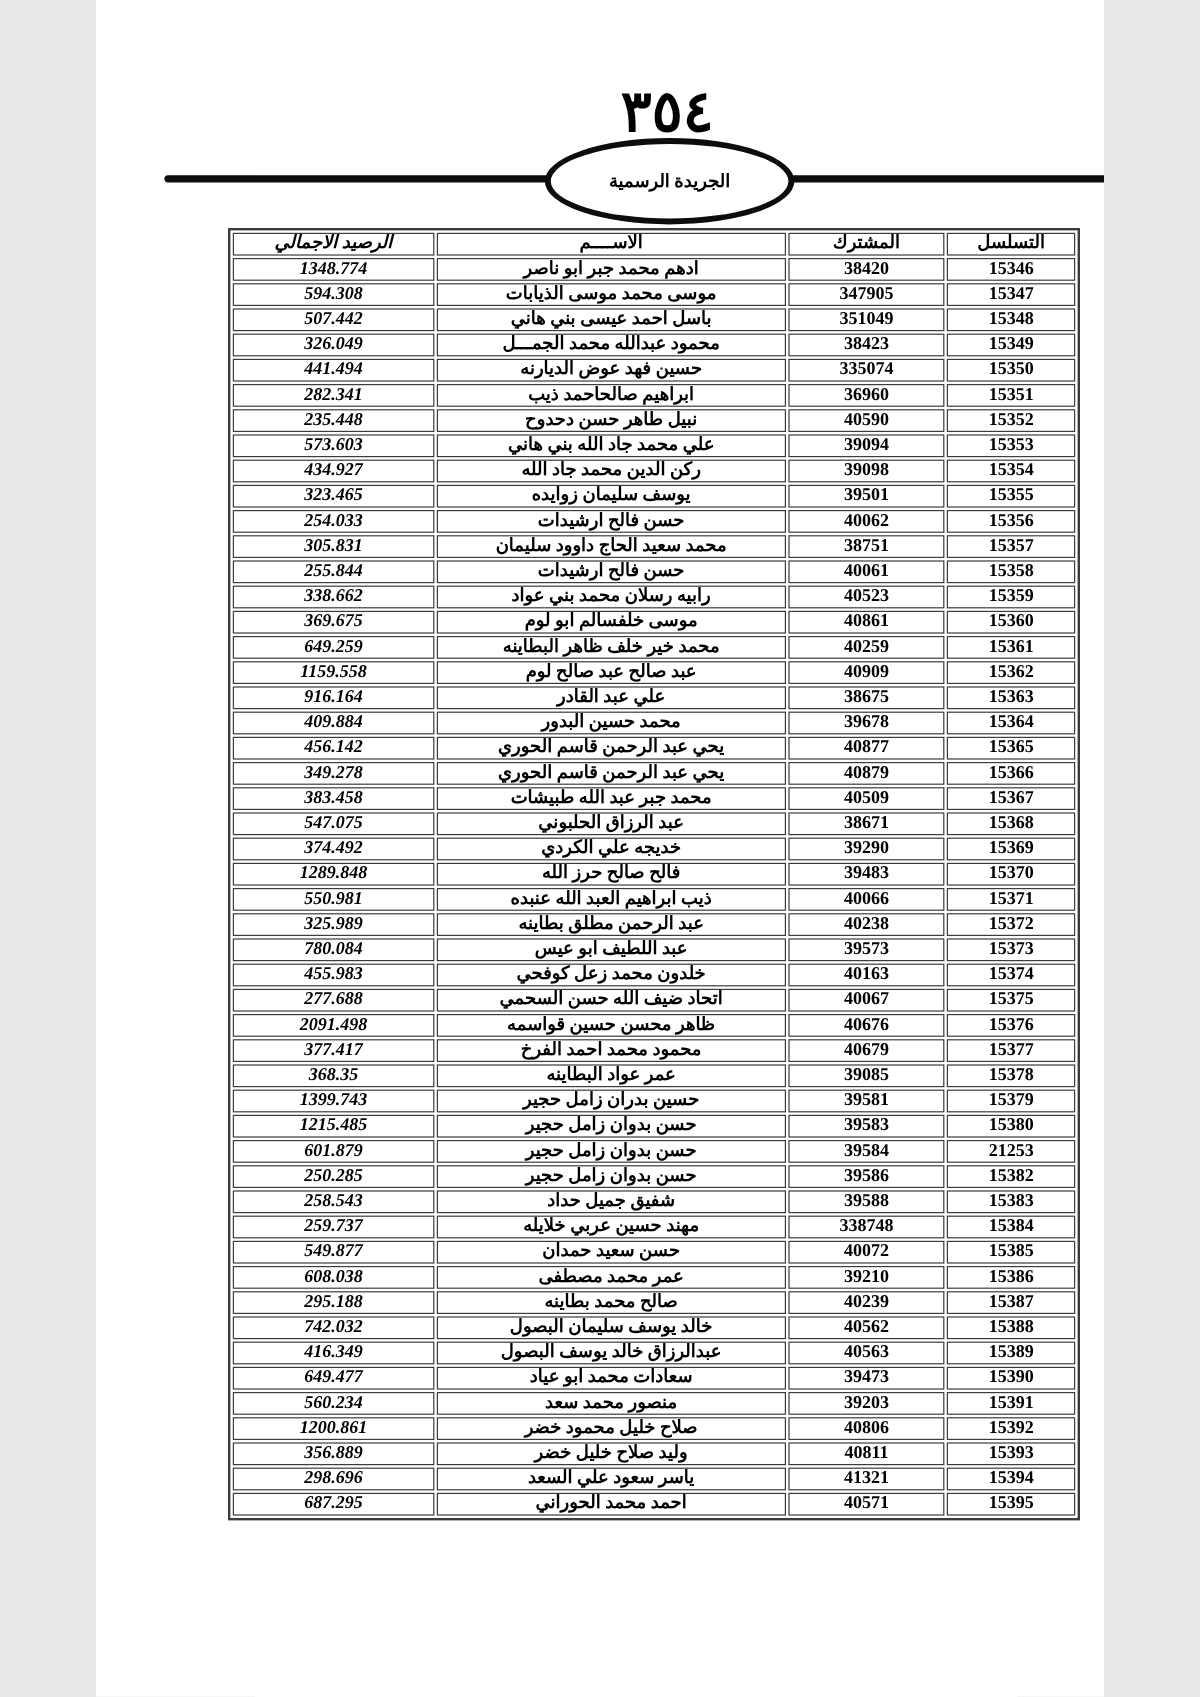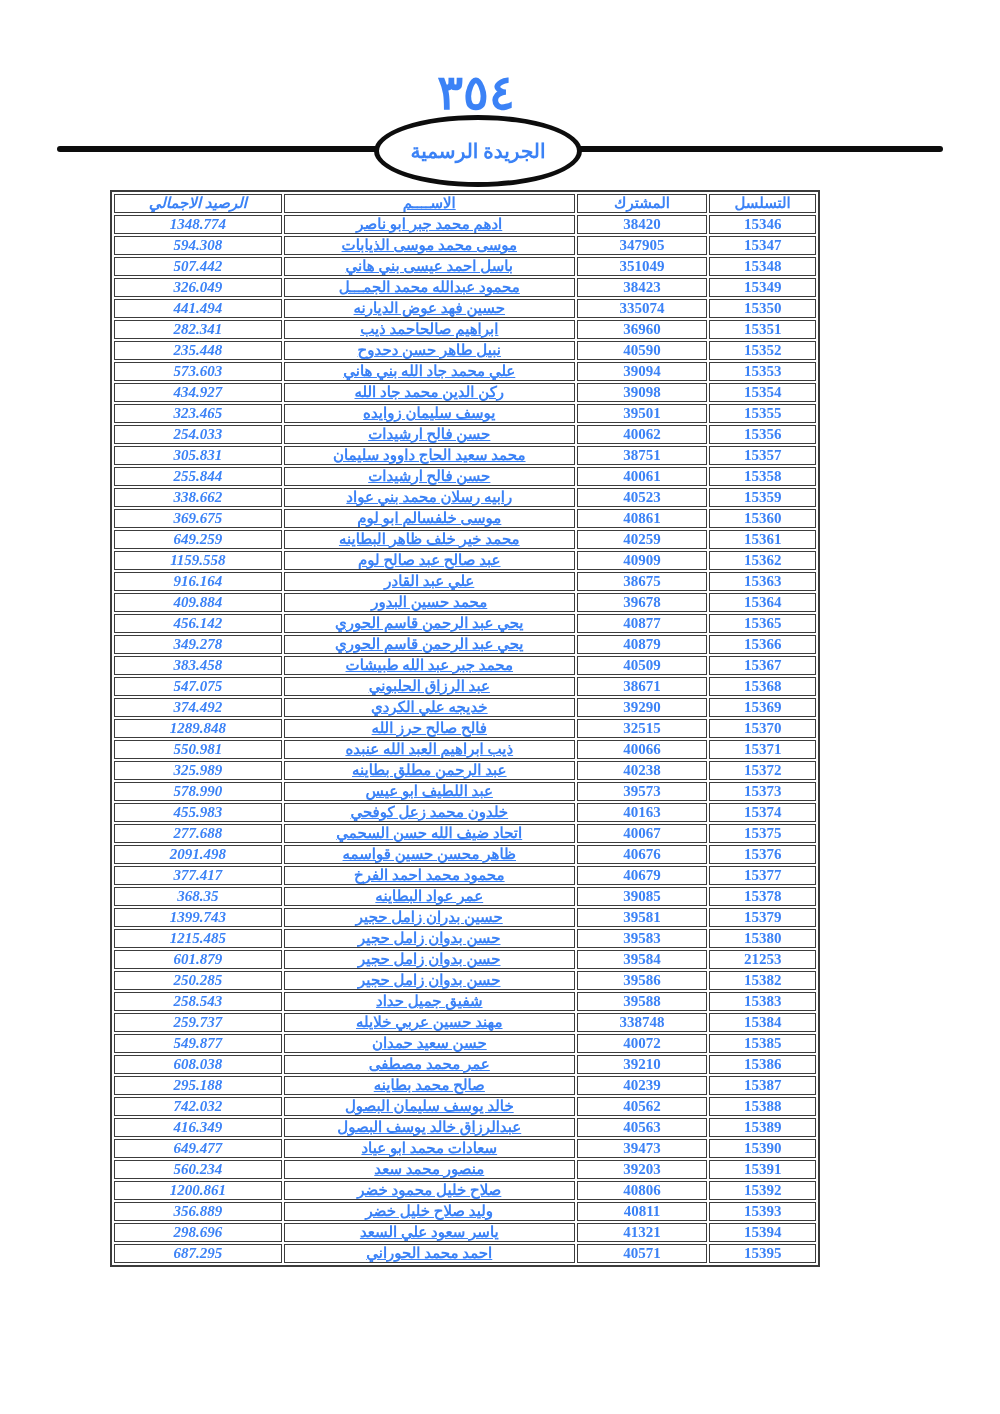--- a/index.html
+++ b/index.html
@@ -1,23 +1,23 @@
 <!DOCTYPE html>
 <html lang="ar"><head>
 <meta charset="utf-8">
 <style>
   html,body{margin:0;padding:0;background:#e8e8e8;}
   .page{
     position:relative;
-    width:1000px;height:1414px;
+    width:840px;height:1414px;
     margin:0 auto;
     background:#ffffff;
     overflow:hidden;
     font-family:"Liberation Serif","DejaVu Serif",serif;
-    color:#3b82f6;
+    color:#000000;
   }
   
   .page-number{
     position:absolute;top:64px;left:0;width:952px;
     text-align:center;
     font-size:48px;font-weight:bold;
     letter-spacing:1px;
   }
   
   .rule{
@@ -26,21 +26,21 @@
   }
   .oval{
     position:absolute;top:115px;left:374px;width:198px;height:62px;
     background:#ffffff;
     border:5px solid #0d0d0d;
     border-radius:50%;
     display:flex;align-items:center;justify-content:center;
     z-index:2;
   }
   .oval span{
-    font-size:20px;font-weight:bold;
+    font-size:15px;font-weight:bold;
     direction:rtl;
   }
   
   .table-wrap{
     position:absolute;top:190px;left:110px;width:710px;
   }
   table.records{
     direction:rtl;
     width:100%;
     border-collapse:separate;
@@ -56,21 +56,21 @@
     text-align:center;
     vertical-align:middle;
     font-weight:bold;
     font-size:15px;
     line-height:17px;
     white-space:nowrap;
     overflow:hidden;
   }
   .c-serial{width:99px;}
   .c-subscriber{width:124px;margin-left:32px;}
-  .c-name{width:286px;text-decoration:underline;}
+  .c-name{width:286px;}
   .c-balance{width:161px;font-style:italic;}
   th{font-size:15px;}
   .num{font-family:"Liberation Serif","DejaVu Serif",serif;direction:ltr;}
 </style>
 </head>
 <body>
 
 <div class="page">
 
   <div class="page-number">٣٥٤</div>
@@ -231,41 +231,41 @@
             <td class="c-balance num">547.075</td>
           </tr>
           <tr>
             <td class="c-serial num">15369</td>
             <td class="c-subscriber num">39290</td>
             <td class="c-name">خديجه علي الكردي</td>
             <td class="c-balance num">374.492</td>
           </tr>
           <tr>
             <td class="c-serial num">15370</td>
-            <td class="c-subscriber num">32515</td>
+            <td class="c-subscriber num">39483</td>
             <td class="c-name">فالح صالح حرز الله</td>
             <td class="c-balance num">1289.848</td>
           </tr>
           <tr>
             <td class="c-serial num">15371</td>
             <td class="c-subscriber num">40066</td>
             <td class="c-name">ذيب ابراهيم العبد الله عنبده</td>
             <td class="c-balance num">550.981</td>
           </tr>
           <tr>
             <td class="c-serial num">15372</td>
             <td class="c-subscriber num">40238</td>
             <td class="c-name">عبد الرحمن مطلق بطاينه</td>
             <td class="c-balance num">325.989</td>
           </tr>
           <tr>
             <td class="c-serial num">15373</td>
             <td class="c-subscriber num">39573</td>
             <td class="c-name">عبد اللطيف ابو عيس</td>
-            <td class="c-balance num">578.990</td>
+            <td class="c-balance num">780.084</td>
           </tr>
           <tr>
             <td class="c-serial num">15374</td>
             <td class="c-subscriber num">40163</td>
             <td class="c-name">خلدون محمد زعل كوفحي</td>
             <td class="c-balance num">455.983</td>
           </tr>
           <tr>
             <td class="c-serial num">15375</td>
             <td class="c-subscriber num">40067</td>

